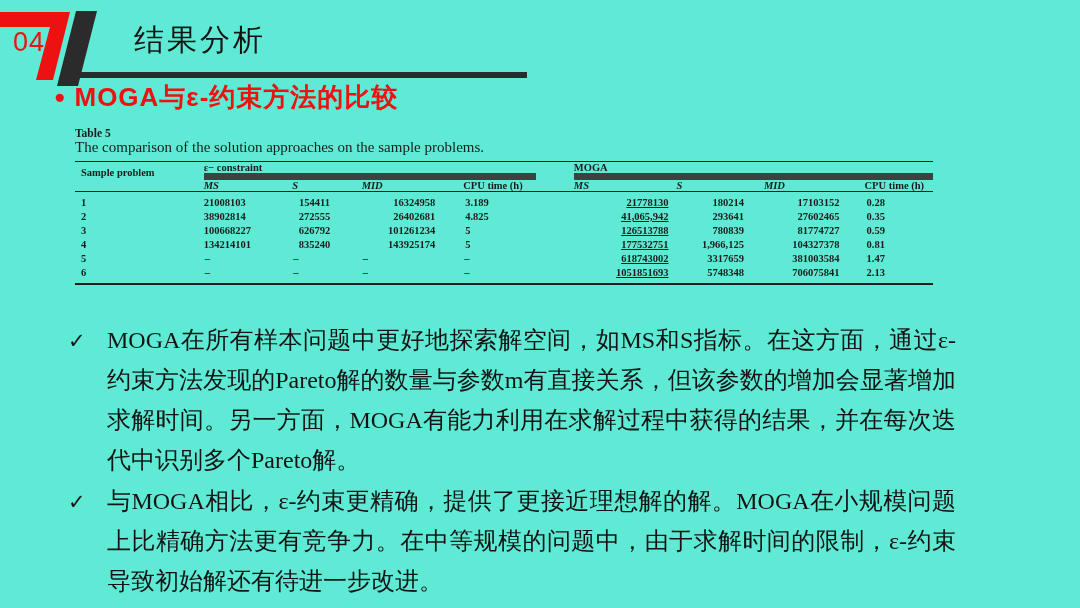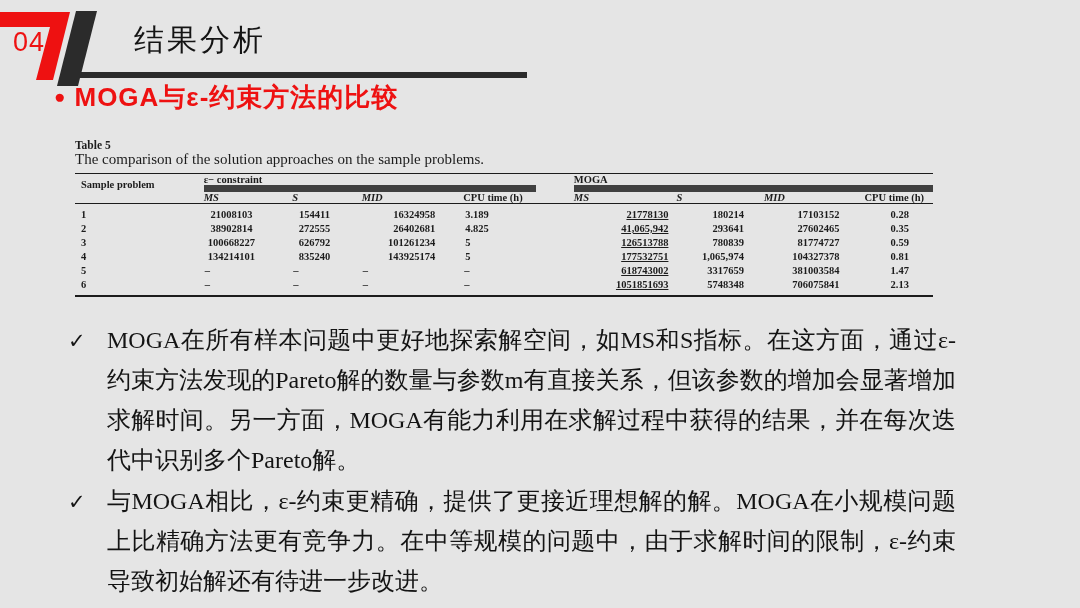--- a/index.html
+++ b/index.html
@@ -1,61 +1,61 @@
 <!DOCTYPE html>
 <html><head>
 <meta charset="utf-8">
 <style>
   html,body { margin:0; padding:0; }
   body {
     width:1080px; height:608px; background:#ffffff; position:relative;
     overflow:hidden; font-family:"Liberation Sans","DejaVu Sans",sans-serif;
   }
-  .slide { position:absolute; inset:0; background:#e5e5e5; overflow:hidden; }
+  .slide { position:absolute; inset:0; background:#5eead4; overflow:hidden; }
 
   
   .underline { position:absolute; left:70px; top:72px; width:457px; height:6px;
     background:#2b2b2b; z-index:1; }
   .logo-svg { position:absolute; left:0; top:0; width:120px; height:100px; z-index:2; }
   .page-num { position:absolute; left:13px; top:27px; z-index:3;
     font-size:27px; font-weight:500; color:#ee1111; letter-spacing:1px; }
   .title { position:absolute; left:134px; top:20px; font-size:30px; font-weight:normal;
     color:#141414; letter-spacing:3px; z-index:3; }
   .subtitle { position:absolute; left:54px; top:82px; display:flex; align-items:center;
     color:#ee1111; font-weight:bold; z-index:3; }
   .subtitle .dot { font-size:19px; margin-right:9px; line-height:30px; }
   .subtitle .txt { font-size:26px; letter-spacing:1px; line-height:30px; }
 
   
   .tablewrap { position:absolute; left:75px; top:126px; width:858px;
-    font-family:"Liberation Serif","DejaVu Serif",serif; color:#1c1c1c;margin-top:12px; }
+    font-family:"Liberation Serif","DejaVu Serif",serif; color:#1c1c1c; }
   .tlabel { font-weight:bold; font-size:11.5px; line-height:14px; }
   .tcaption { font-size:15px; line-height:14px; margin-bottom:7px; }
   table.cmp { border-collapse:collapse; width:100%; table-layout:fixed;
     border-top:1.5px solid #1c1c1c; border-bottom:2px solid #1c1c1c;
     font-size:10.5px; }
   table.cmp th { font-weight:600; text-align:left; padding:0; }
   .group-row th { padding-top:5px; padding-bottom:4px; vertical-align:bottom; }
   th.group { border-bottom:7px solid #404040; }
   .sub-row th, .sub-row td { border-bottom:1.5px solid #1c1c1c; }
   .sub-row th { padding:3px 0 4px 0; }
   th.var { font-style:italic; }
   th.c-cpu { padding-left:2px; }
   tbody td { height:14px; padding:0; font-weight:600; line-height:14px; }
   tbody tr:first-child td { padding-top:4px; }
   tbody tr:last-child td { padding-bottom:3px; }
   .c-sample { padding-left:6px !important; }
-  .c-e1 { text-align:center; padding-right:33px !important; }
+  .c-e1 { text-align:left; padding-right:33px !important; }
   .c-e2 { text-align:center; padding-right:25px !important; }
   .c-e3 { text-align:right; padding-right:28px !important; }
   .c-e4 { text-align:left; padding-left:2px !important; }
   .c-m1 { text-align:right; padding-right:8px !important;text-decoration:underline; }
   .c-m2 { text-align:right; padding-right:20px !important; }
   .c-m3 { text-align:right; padding-right:25px !important; }
-  .c-m4 { text-align:center; padding-left:2px !important; }
+  .c-m4 { text-align:left; padding-left:2px !important; }
   td.dash { text-align:left !important; padding-right:0 !important; padding-left:1px !important; }
 
   
   .bullets { position:absolute; left:66px; top:320px; width:890px;
     font-family:"Liberation Serif","DejaVu Serif",serif; font-size:24px;
     line-height:40px; color:#141414; }
   .bullet { position:relative; padding-left:41px; text-align:justify; }
   .bullet + .bullet { margin-top:1px; }
   .bullet .check { position:absolute; left:2px; top:1px; font-size:21px; }
 </style>
@@ -149,21 +149,21 @@
             <td class="c-m4">0.59</td>
           </tr>
           <tr>
             <td class="c-sample">4</td>
             <td class="c-e1">134214101</td>
             <td class="c-e2">835240</td>
             <td class="c-e3">143925174</td>
             <td class="c-e4">5</td>
             <td></td>
             <td class="c-m1">177532751</td>
-            <td class="c-m2">1,065,974</td>
+            <td class="c-m2">1,966,125</td>
             <td class="c-m3">104327378</td>
             <td class="c-m4">0.81</td>
           </tr>
           <tr>
             <td class="c-sample">5</td>
             <td class="c-e1 dash">–</td>
             <td class="c-e2 dash">–</td>
             <td class="c-e3 dash">–</td>
             <td class="c-e4 dash">–</td>
             <td></td>

